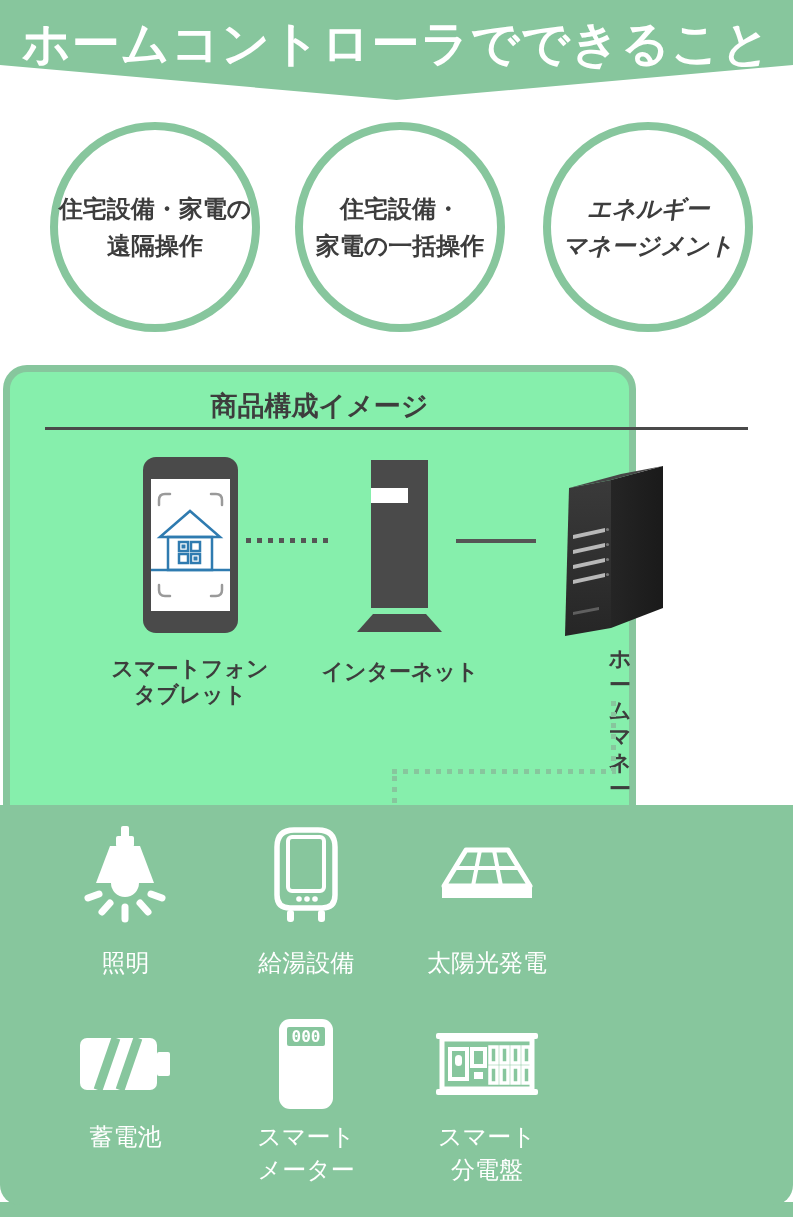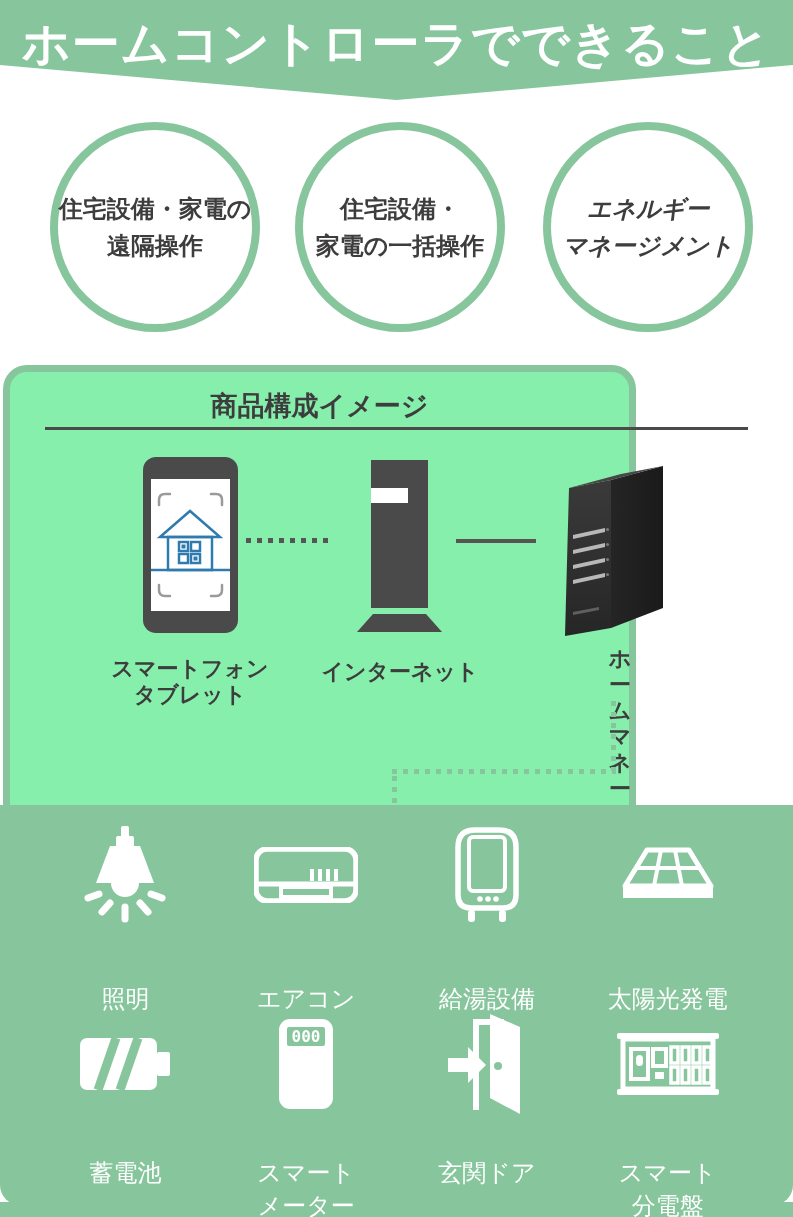--- a/index.html
+++ b/index.html
@@ -61,21 +61,21 @@
   .route-v2{left:392px;top:776px;width:5px;height:29px;
     background:repeating-linear-gradient(180deg,#87c69d 0 5px,transparent 5px 11px);}
   
   .bottom-strip{position:absolute;left:0;top:1202px;width:793px;height:15px;background:#87c69d;}
   .appliances{
     position:absolute;left:0;top:805px;width:793px;height:400px;background:#87c69d;
     border-radius:0 0 20px 20px;
   }
   .appliance-row{position:absolute;left:35px;width:723px;display:flex;}
   .row-1{top:23px;} .row-2{top:211px;}
-  .appliance{width:180.75px;display:flex;flex-direction:column;align-items:center;gap:36px;}
+  .appliance{width:180.75px;display:flex;flex-direction:column;align-items:center;}
   .row-1 .icon-wrap{height:94px;display:flex;align-items:center;justify-content:center;}
   .row-2 .icon-wrap{height:96px;display:flex;align-items:center;justify-content:center;text-align:center;}
   .appliance .label{
     margin-top:24px;font-size:24px;line-height:33px;color:#fff;text-align:center;white-space:pre-line;
   }
   .row-2 .label{margin-top:8px;}
 </style>
 </head>
 <body>
 
@@ -198,36 +198,20 @@
               <path d="M22,86 L30,77"></path>
               <path d="M45,93 L45,81"></path>
               <path d="M68,86 L60,77"></path>
               <path d="M82,72 L71,68"></path>
             </g>
           </svg>
         </div>
         <div class="label">照明</div>
       </div>
 
-      <div class="appliance">
-        <div class="icon-wrap">
-          <svg width="104" height="56" viewBox="0 0 104 56">
-            <rect x="2" y="2" width="100" height="52" rx="11" stroke="#ffffff" stroke-width="5.5" fill="none"></rect>
-            <path d="M2,37 H102" stroke="#ffffff" stroke-width="5"></path>
-            <g stroke="#ffffff" stroke-width="4">
-              <path d="M58,22 V34"></path>
-                <path d="M66,22 V34"></path>
-                <path d="M74,22 V34"></path>
-                <path d="M82,22 V34"></path>
-            </g>
-            <rect x="27" y="40" width="50" height="10" stroke="#ffffff" stroke-width="4" fill="none"></rect>
-          </svg>
-        </div>
-        <div class="label">エアコン</div>
-      </div>
 
       <div class="appliance">
         <div class="icon-wrap">
           <svg width="64" height="96" viewBox="0 0 64 96">
             <path d="M3,20 Q3,3 20,3 H44 Q61,3 61,20 V68 Q61,81 48,81 H16 Q3,81 3,68 Z" stroke="#ffffff" stroke-width="5.5" fill="none"></path>
             <rect x="14" y="10" width="36" height="54" rx="4" stroke="#ffffff" stroke-width="4" fill="none"></rect>
             <circle cx="25" cy="72" r="2.8" fill="#ffffff"></circle>
             <circle cx="33" cy="72" r="2.8" fill="#ffffff"></circle>
             <circle cx="41" cy="72" r="2.8" fill="#ffffff"></circle>
             <rect x="13" y="83" width="7" height="12" rx="3" fill="#ffffff"></rect>
@@ -280,31 +264,20 @@
           <svg width="56" height="92" viewBox="0 0 56 92">
             <rect x="1" y="1" width="54" height="90" rx="11" fill="#ffffff"></rect>
             <rect x="9" y="9" width="38" height="19" rx="2" fill="#87c69d"></rect>
             <text x="28" y="24" text-anchor="middle" fill="#ffffff" font-size="16" font-weight="bold" font-family="DejaVu Sans Mono, monospace">000</text>
           </svg>
         </div>
         <div class="label">スマート
 メーター</div>
       </div>
 
-      <div class="appliance">
-        <div class="icon-wrap">
-          <svg width="78" height="100" viewBox="0 0 78 100">
-            <path d="M28,96 V8 H56" stroke="#ffffff" stroke-width="6" fill="none"></path>
-            <polygon points="42,0 72,13 72,100 42,84" fill="#ffffff"></polygon>
-            <circle cx="50" cy="52" r="4" fill="#87c69d"></circle>
-            <polygon points="0,44 20,44 20,33 38,51 20,69 20,58 0,58" fill="#ffffff"></polygon>
-          </svg>
-        </div>
-        <div class="label">玄関ドア</div>
-      </div>
 
       <div class="appliance">
         <div class="icon-wrap">
           <svg width="104" height="68" viewBox="0 0 104 68">
             <rect x="1" y="3" width="102" height="6" rx="2" fill="#ffffff"></rect>
             <rect x="1" y="59" width="102" height="6" rx="2" fill="#ffffff"></rect>
             <rect x="7" y="9" width="90" height="50" stroke="#ffffff" stroke-width="5" fill="none"></rect>
             <rect x="15" y="19" width="17" height="30" stroke="#ffffff" stroke-width="4" fill="none"></rect>
             <rect x="20" y="25" width="7" height="11" rx="3.5" fill="#ffffff"></rect>
             <rect x="37" y="19" width="13" height="17" stroke="#ffffff" stroke-width="4" fill="none"></rect>

